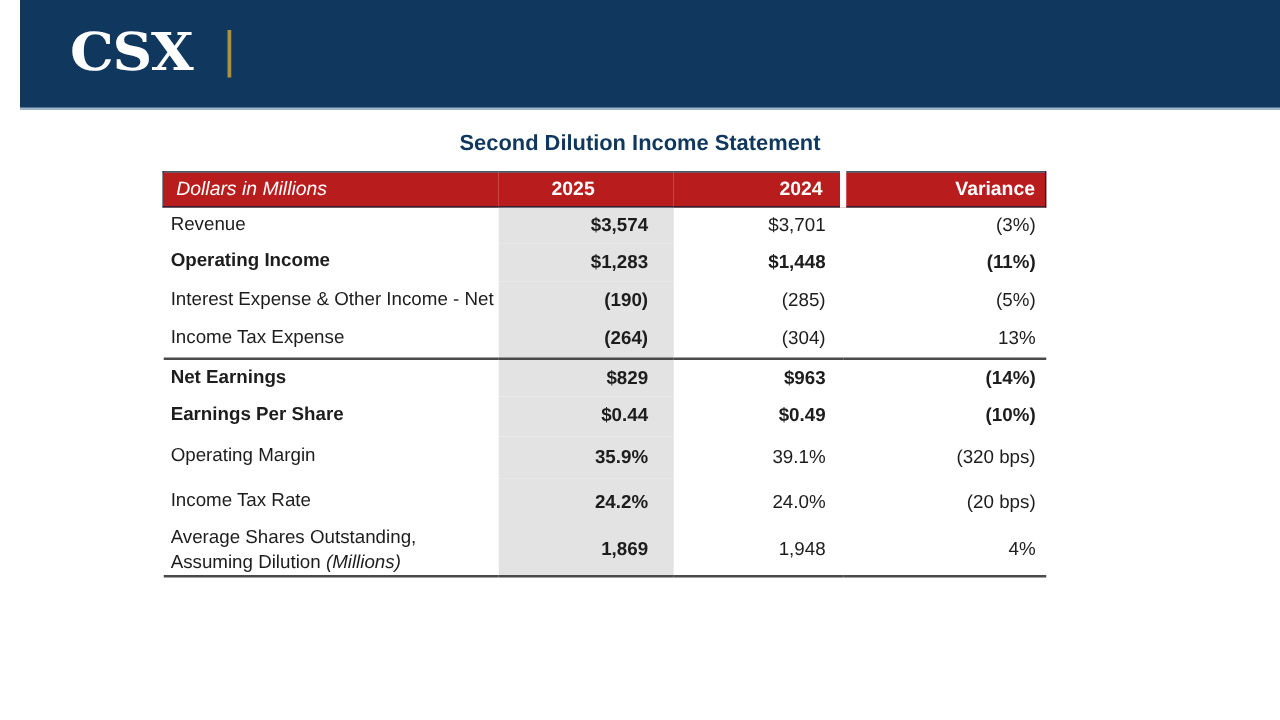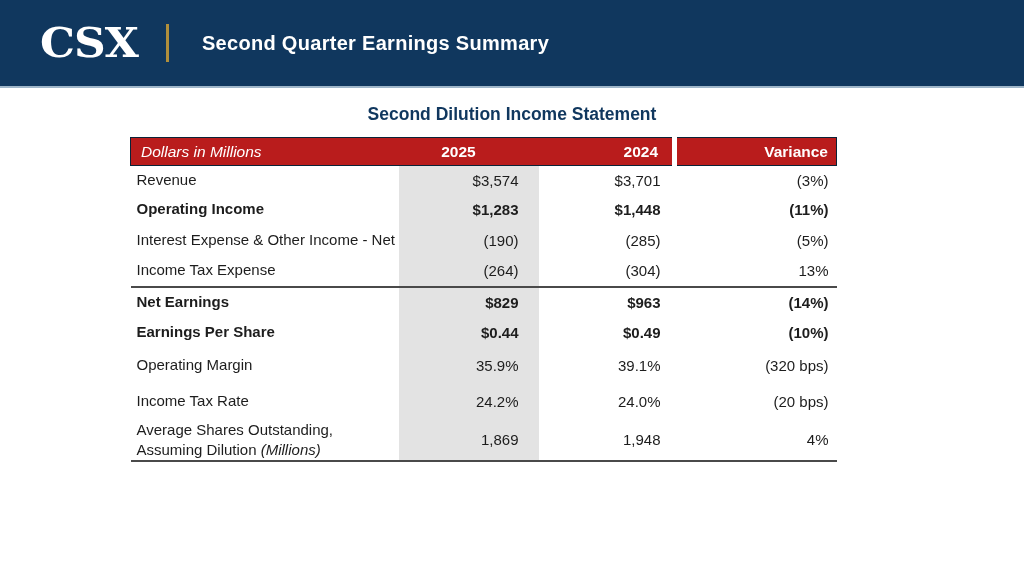--- a/index.html
+++ b/index.html
@@ -10,21 +10,21 @@
     overflow: hidden;
   }
   .slide {
     position: relative;
     width: 1024px; height: 576px;
     background: #ffffff;
   }
 
   
   .top-bar {
-    position: absolute; left: 0; top: 0; right: 0;
+    position: absolute; left: 16px; top: 0; right: 0;
     height: 88px;
     background: #10375e;
     border-bottom: 2px solid #9fb6c9;
     display: flex; align-items: center;
     box-sizing: border-box;
   }
   .logo {
     margin-left: 40px;
     color: #ffffff;
     font-family: "DejaVu Serif", serif;
@@ -92,21 +92,21 @@
     border-left: 1px solid #0a2337;
   }
   th.th-num { text-align: right; }
   th.th-2025 { padding-right: 20px; text-align: center; }
   th.th-2024 { padding-right: 14px; }
   th.th-var  { padding-right: 8px; border-left: 5px solid #ffffff; border-right: 1px solid #0a2337; }
 
   tbody td { vertical-align: middle; padding: 0; }
   td.td-label { text-align: left; padding-left: 6px; line-height: 1.35; }
   td.td-num   { text-align: right; }
-  td.c2025 { background: #e3e3e3; padding-right: 20px; }
+  td.c2025 { background: #e3e3e3; padding-right: 20px; font-weight: bold; }
   td.c2024 { padding-right: 14px; }
   td.cvar  { padding-right: 8px; }
 
   tbody tr.bold td { font-weight: 700; }
   tbody tr.rule td { border-bottom: 2px solid #4a4a4a; }
   tbody tr:last-child td { border-bottom: 2px solid #4a4a4a; }
 
   tbody tr:nth-child(1)  { height: 29px; }
   tbody tr:nth-child(2)  { height: 30px; }
   tbody tr:nth-child(3)  { height: 31px; }
@@ -121,21 +121,20 @@
   .it { font-style: italic; }
 </style>
 </head>
 <body>
 
 <div class="slide">
 
   <div class="top-bar">
     <div class="logo">CSX</div>
     <div class="bar-divider"></div>
-    <div class="bar-title">Second Quarter Earnings Summary</div>
   </div>
 
   <h1 class="statement-title">Second Dilution Income Statement</h1>
 
   <table class="income">
     <colgroup>
       <col class="c-label">
         <col class="c-2025">
         <col class="c-2024">
         <col class="c-var">

